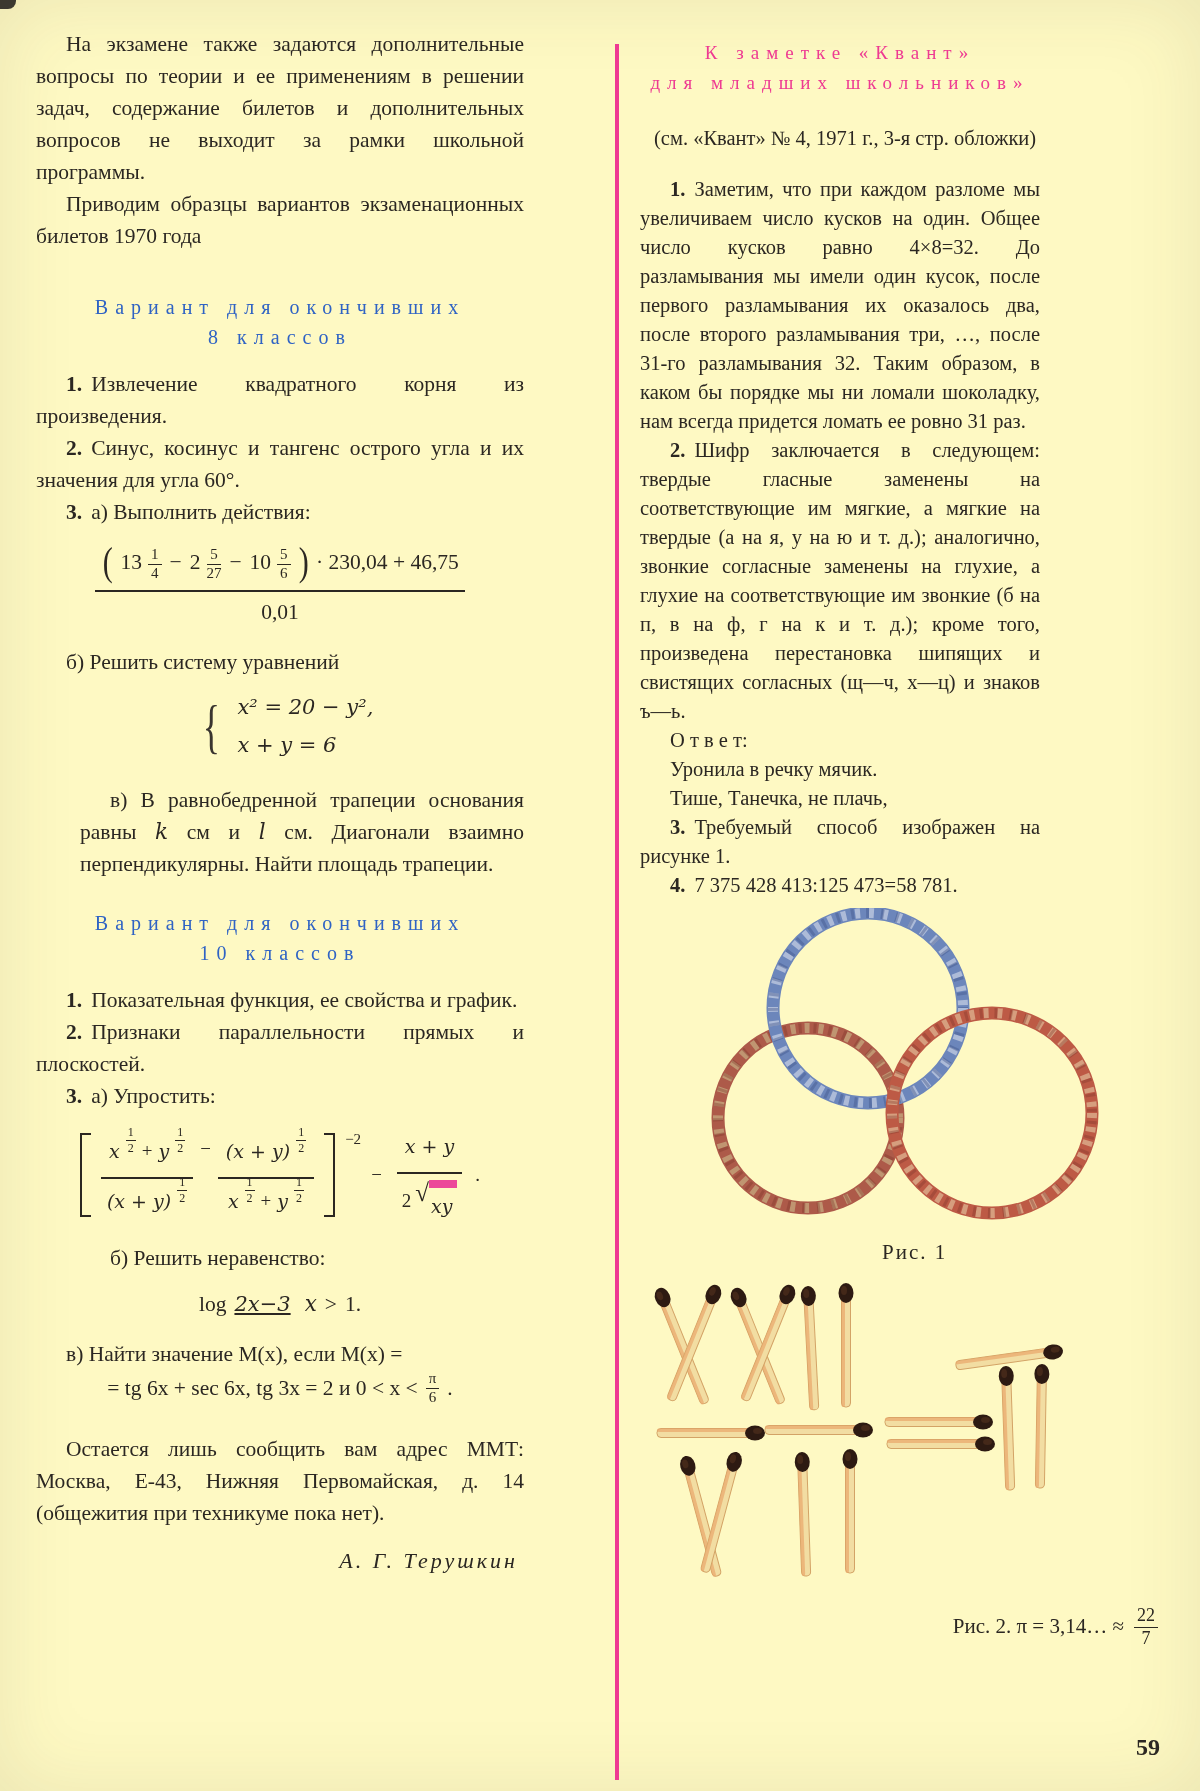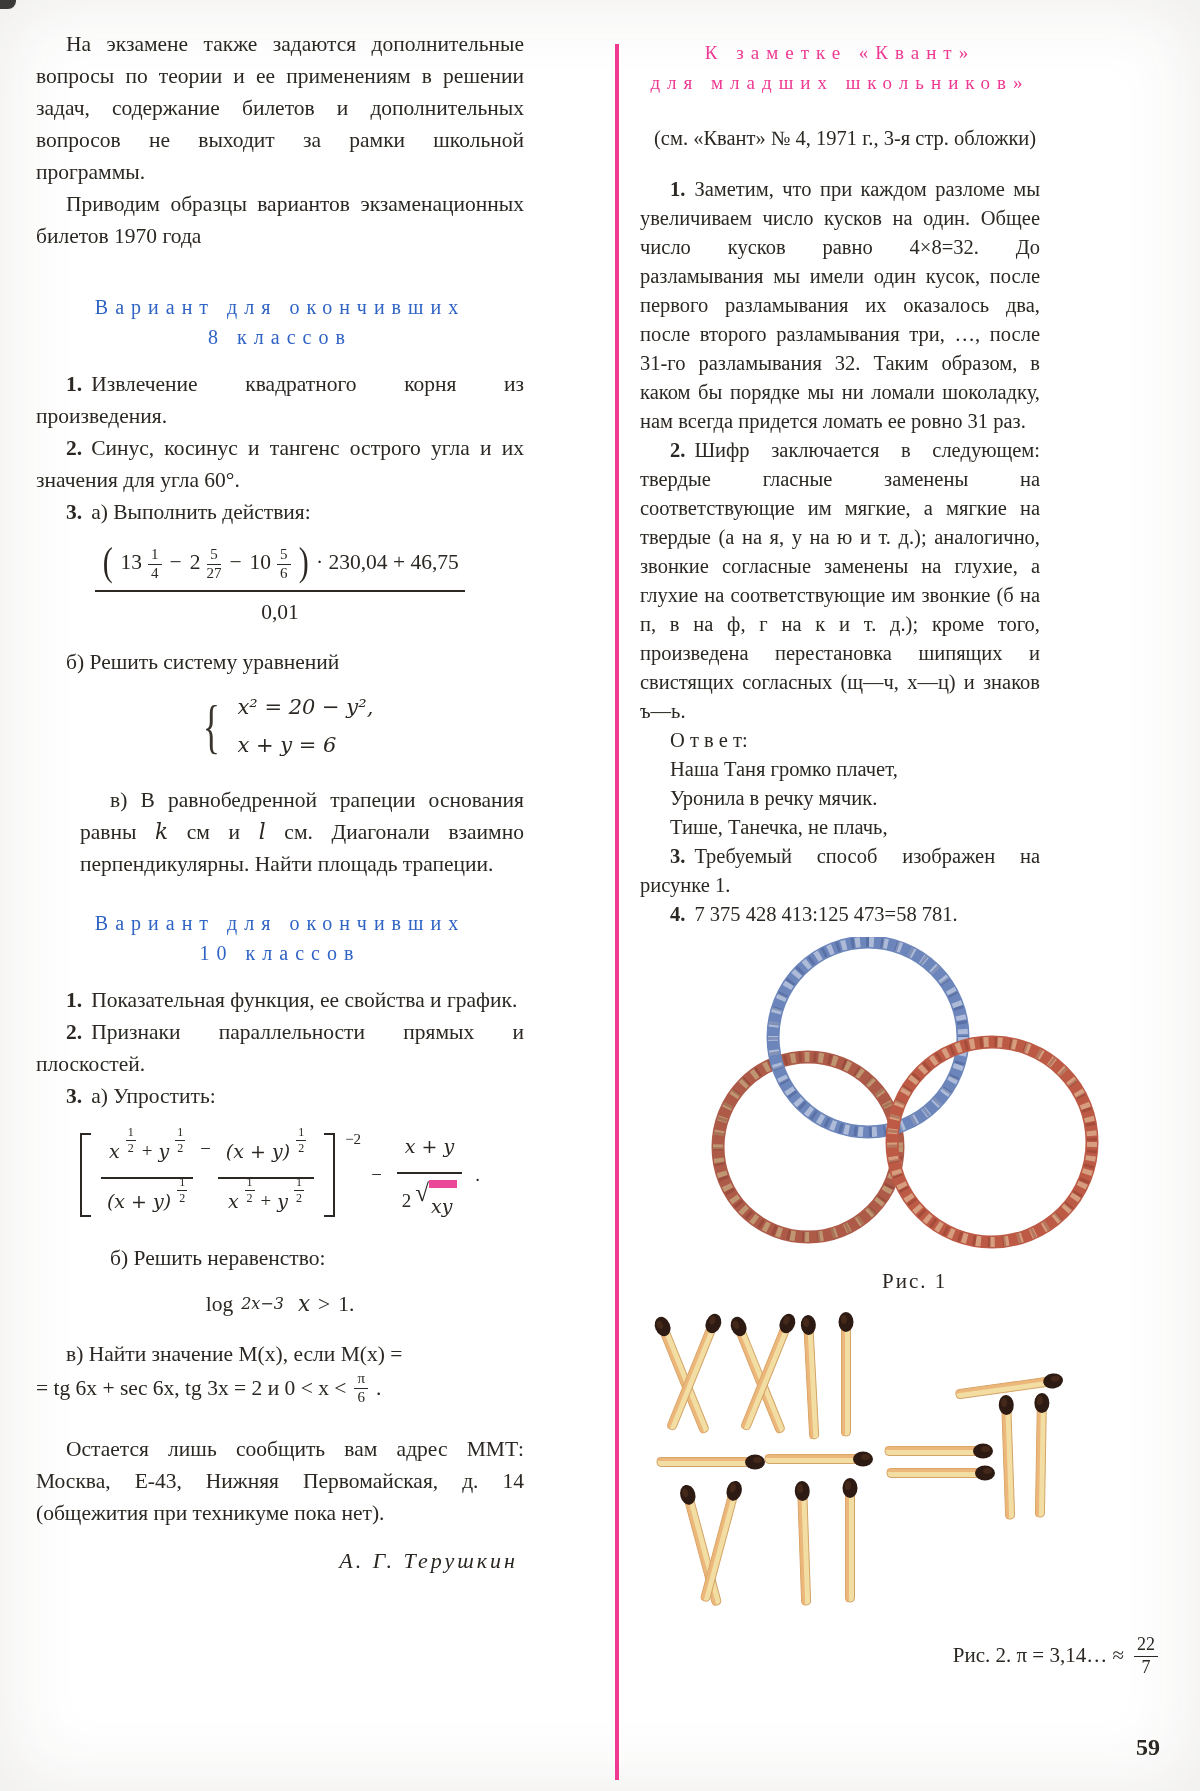--- a/index.html
+++ b/index.html
@@ -1,18 +1,18 @@
 <!DOCTYPE html>
 <html><head>
 <meta charset="utf-8">
 <style>
   html,body{margin:0;padding:0;background:#d8d4ca;}
   #page{
     position:relative;width:1200px;height:1791px;margin:0 auto;
-    background:#ffffff;overflow:hidden;color:#2b2722;
+    background:#fef9c3;overflow:hidden;color:#2b2722;
     font-family:"Liberation Serif","DejaVu Serif",serif;
     box-shadow:inset 0 0 80px rgba(70,58,35,.10);
   }
   
   #left-col{position:absolute;left:36px;top:28px;width:488px;font-size:21.5px;line-height:32px;text-align:justify;}
   #right-col{position:absolute;left:640px;top:30px;width:520px;font-size:20.5px;line-height:29px;}
   #divider{position:absolute;left:615px;top:44px;width:4px;height:1736px;background:#ee3a92;}
   #corner-artifact{position:absolute;left:0;top:0;width:16px;height:9px;background:#1c1a17;border-radius:0 0 8px 0;opacity:.85}
   p{margin:0;text-indent:30px;}
   .pnum{font-weight:bold;margin-right:9px;}
@@ -39,23 +39,23 @@
   .rbr{border-left:none;margin-left:5px;}
   .bexp{position:absolute;right:-26px;top:-10px;font-size:15px;}
   .bfrac{display:inline-flex;flex-direction:column;align-items:center;margin:0 5px;}
   .bfrac .ft{display:flex;align-items:center;justify-content:center;gap:4px;border-bottom:2px solid #2b2722;padding:2px 8px 10px;}
   .bfrac .fb{display:flex;align-items:center;justify-content:center;gap:4px;padding-top:6px;}
   .mf{display:inline-flex;flex-direction:column;align-items:center;font-size:12px;line-height:1.05;transform:translateY(-11px);margin-left:2px;}
   .mf .mt{border-bottom:1px solid #2b2722;padding:0 2px 1px;margin-bottom:1px;}
   .sqrtwrap{display:inline-flex;align-items:flex-start;}
   .rad{font-size:25px;line-height:1;}
   .radbar{border-top:8px solid #ec4899;padding:2px 5px 0 2px;}
-  .logsub{font-size:16px;}
+  .logsub{font-size:21px;text-decoration:underline;}
   .centerline{display:flex;align-items:center;justify-content:center;gap:8px;text-indent:0;}
-  .mxline2{display:flex;align-items:center;gap:8px;text-indent:0;}
+  .mxline2{display:flex;align-items:center;gap:8px;text-indent:0;justify-content:center;}
   .signature{text-align:right;font-style:italic;letter-spacing:3px;font-size:22px;padding-right:6px;text-indent:0;}
   
   .rc-text{width:400px;text-align:justify;}
   .ref-line{width:400px;text-indent:0;padding-left:14px;text-align:left;}
   .answer{text-indent:30px;}
   .verse-line{text-indent:0;padding-left:30px;}
   .fig{display:block;}
   .fig1-caption{font-size:21px;margin-left:242px;letter-spacing:2px;text-indent:0;}
   .fig2-caption{display:flex;align-items:center;justify-content:flex-end;gap:10px;font-size:21px;text-indent:0;padding-right:2px;}
   .fig2-caption .sfrac{font-size:18px;transform:none;}
@@ -235,21 +235,20 @@
     <div class="pinkhead mt8">
       <div>К заметке «Квант»</div>
       <div>для младших школьников»</div>
     </div>
 
     <p class="ref-line mt26">(см. «Квант» № 4, 1971 г., 3-я стр. обложки)</p>
 
     <p class="rc-text mt22"><b class="pnum">1.</b><span>Заметим, что при каждом разломе мы увеличиваем число кусков на один. Общее число кусков равно 4×8=32. До разламывания мы имели один кусок, после первого разламывания их оказалось два, после второго разламывания три, …, после 31-го разламывания 32. Таким образом, в каком бы порядке мы ни ломали шоколадку, нам всегда придется ломать ее ровно 31 раз.</span></p>
     <p class="rc-text"><b class="pnum">2.</b><span>Шифр заключается в следующем: твердые гласные заменены на соответствующие им мягкие, а мягкие на твердые (а на я, у на ю и т. д.); аналогично, звонкие согласные заменены на глухие, а глухие на соответствующие им звонкие (б на п, в на ф, г на к и т. д.); кроме того, произведена перестановка шипящих и свистящих согласных (щ—ч, х—ц) и знаков ъ—ь.</span></p>
     <p class="rc-text answer">О т в е т:</p>
-    <p class="rc-text verse-line">Наша Таня громко плачет,</p>
     <p class="rc-text verse-line">Уронила в речку мячик.</p>
     <p class="rc-text verse-line">Тише, Танечка, не плачь,</p>
     <p class="rc-text"><b class="pnum">3.</b><span>Требуемый способ изображен на рисунке 1.</span></p>
     <p class="rc-text"><b class="pnum">4.</b><span>7 375 428 413:125 473=58 781.</span></p>
 
     <svg class="fig mt8" width="520" height="330" viewBox="0 0 520 330">
 
       <g>
         <circle cx="168" cy="210" r="90" fill="none" stroke="#ad5a49" stroke-width="13"></circle>
         <circle cx="168" cy="210" r="90" fill="none" stroke="#d3cf9a" stroke-width="10" stroke-dasharray="5 9" opacity="0.5"></circle>

